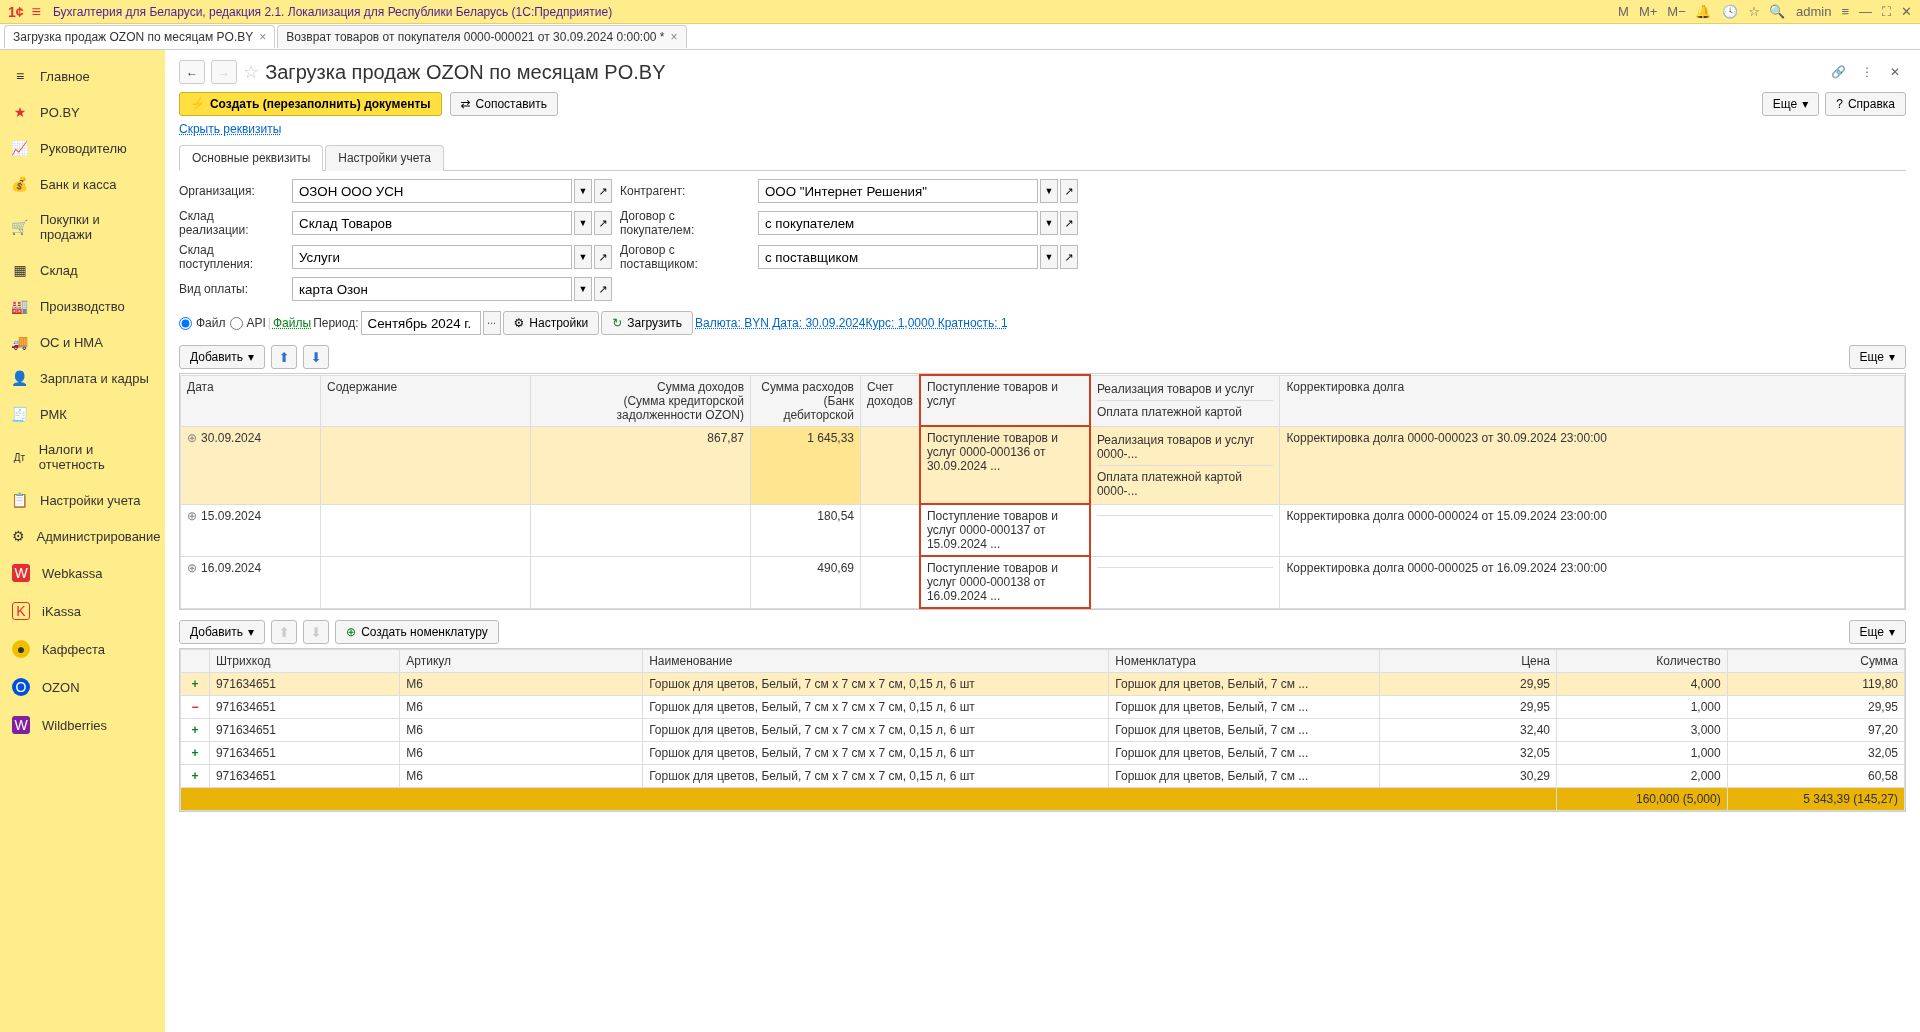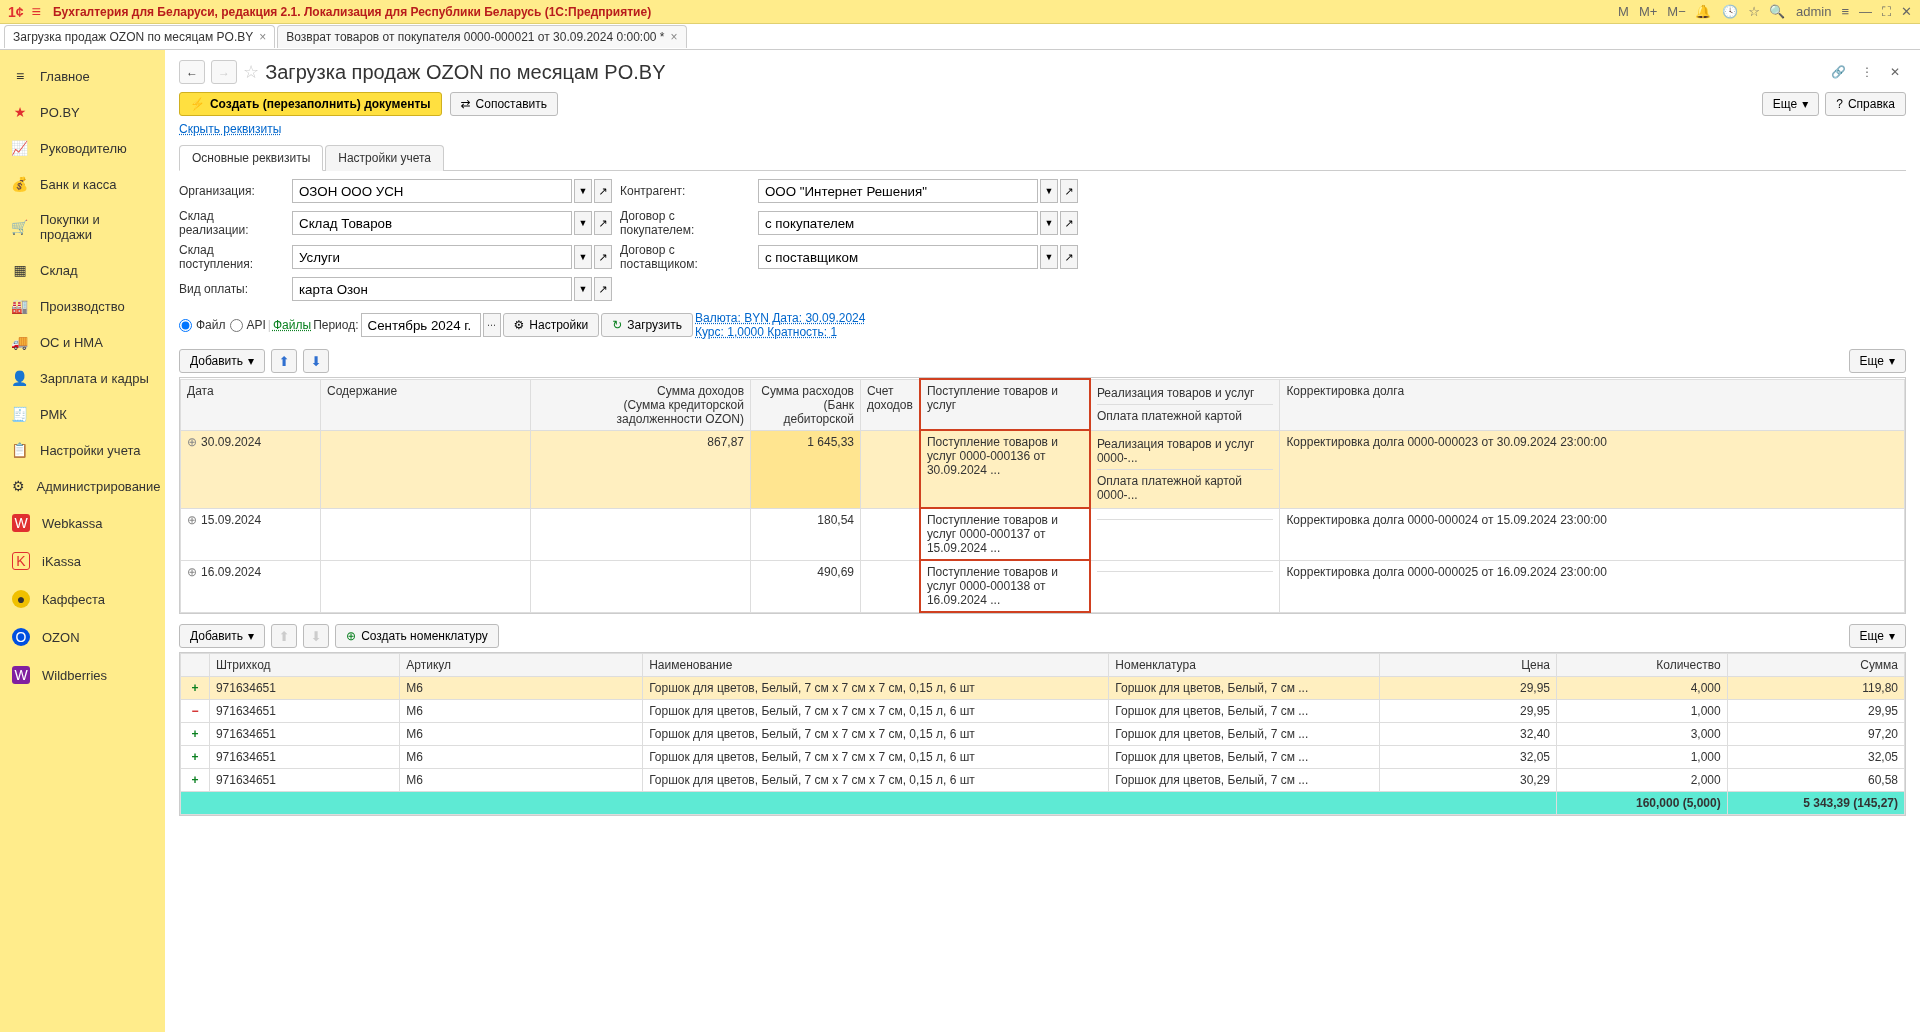--- a/index.html
+++ b/index.html
@@ -2,21 +2,21 @@
 <html><head>
 <meta charset="utf-8">
 <style>
 * { box-sizing: border-box; margin: 0; padding: 0; }
 body { font-family: Arial, sans-serif; font-size: 12px; color: #333; background: #fff; overflow: hidden; }
 
 
 .topbar { background: #ffec8b; height: 24px; display: flex; align-items: center; padding: 0 8px; border-bottom: 1px solid #e0d070; }
 .topbar .logo { color: #e03030; font-weight: bold; font-size: 14px; margin-right: 8px; }
 .topbar .menu-icon { color: #e03030; font-size: 16px; margin-right: 12px; cursor: pointer; }
-.topbar .title { flex: 1; color: #b91c1c; font-weight: bold; }
+.topbar .title { flex: 1; color: #4c1d95; }
 .topbar .right { display: flex; align-items: center; gap: 10px; color: #666; }
 .topbar .right span { cursor: pointer; font-size: 13px; }
 
 
 .tabbar { background: #fff; height: 26px; display: flex; align-items: center; border-bottom: 1px solid #ccc; padding-left: 4px; }
 .tab { padding: 4px 8px; border: 1px solid #ccc; border-bottom: none; border-radius: 4px 4px 0 0; margin-right: 2px; background: #f8f8f8; display: flex; align-items: center; gap: 6px; font-size: 12px; }
 .tab.active { background: #fff; }
 .tab .close { color: #888; cursor: pointer; }
 
 
@@ -56,35 +56,35 @@
 .form-input-wrap { display: flex; gap: 2px; }
 .form-input { flex: 1; border: 1px solid #bbb; padding: 3px 6px; background: #fff; height: 24px; }
 .drop-btn { width: 18px; border: 1px solid #bbb; background: #f5f5f5; cursor: pointer; display: inline-flex; align-items: center; justify-content: center; font-size: 9px; }
 .open-btn { width: 18px; border: 1px solid #bbb; background: #f5f5f5; cursor: pointer; display: inline-flex; align-items: center; justify-content: center; font-size: 11px; }
 
 
 .period-row { display: flex; align-items: center; gap: 2px; margin-bottom: 10px; }
 .radio-group { display: flex; align-items: center; gap: 4px; }
 .radio-group label { display: flex; align-items: center; gap: 4px; cursor: pointer; }
 .period-input { border: 1px solid #bbb; padding: 3px 6px; width: 120px; height: 24px; }
-.link-stack { display: flex; flex-direction: column; font-size: 12px; }
+.link-stack { display: flex; font-size: 12px; }
 .green-link { color: #0a8020; text-decoration: underline dotted; cursor: pointer; }
 
 
 .table-toolbar { display: flex; gap: 6px; margin-bottom: 4px; }
 .sm-btn { width: 26px; height: 24px; border: 1px solid #bbb; background: #f5f5f5; border-radius: 3px; display: inline-flex; align-items: center; justify-content: center; cursor: pointer; }
 .table-wrap { border: 1px solid #ccc; margin-bottom: 10px; }
 table { width: 100%; border-collapse: collapse; }
 th, td { border: 1px solid #ddd; padding: 4px 6px; font-size: 12px; text-align: left; vertical-align: top; }
 th { background: #f5f5f5; font-weight: normal; }
 .num { text-align: right; }
 .highlight-cell { background: #ffe590; padding-left: 16px; }
 .highlight-col { border: 2px solid #d04020 !important; }
 .row-sel { background: #ffefc0; }
-tfoot td { background: #5eead4; font-weight: bold; }
+tfoot td { background: #eab308; font-weight: normal; }
 .plus { color: #0a8020; font-weight: bold; }
 .minus { color: #d02020; font-weight: bold; }
 .expand { color: #888; margin-right: 4px; }
 
 .right-btns { margin-left: auto; display: flex; gap: 6px; }
 
 .col-split div { padding: 2px 0; }
 .col-split div:first-child { border-bottom: 1px solid #ddd; padding-bottom: 4px; margin-bottom: 2px; }
 
 
@@ -161,20 +161,24 @@
         <span class="side-icon">🚚</span>
         <span>ОС и НМА</span>
       </div>
     <div class="side-item">
         <span class="side-icon">👤</span>
         <span>Зарплата и кадры</span>
       </div>
     <div class="side-item">
         <span class="side-icon">🧾</span>
         <span>РМК</span>
+      </div>
+    <div class="side-item">
+        <span class="side-icon" style="font-size:10px">Дт</span>
+        <span>Налоги и отчетность</span>
       </div>
     <div class="side-item">
         <span class="side-icon">📋</span>
         <span>Настройки учета</span>
       </div>
     <div class="side-item">
         <span class="side-icon">⚙</span>
         <span>Администрирование</span>
       </div>
     <div class="side-item">

